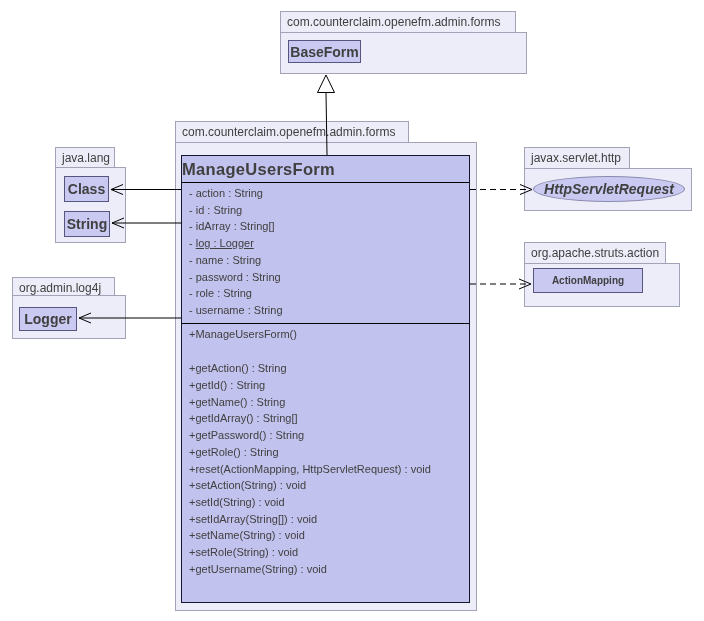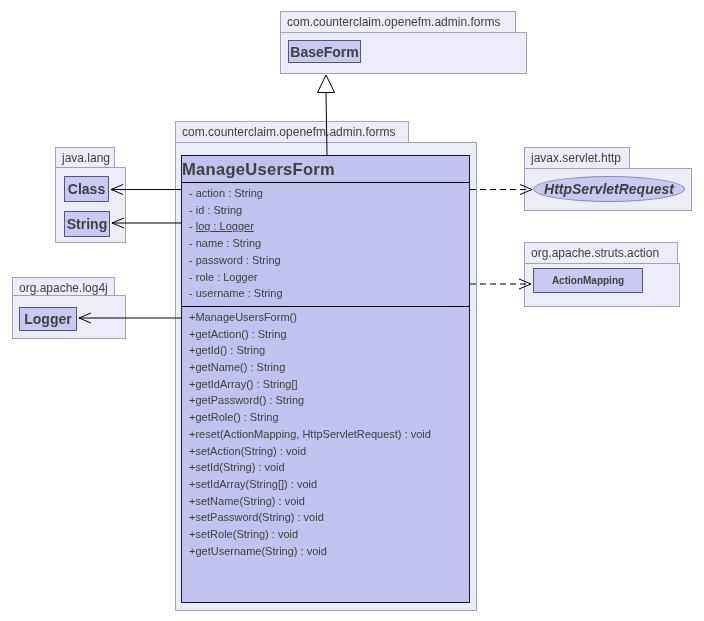--- a/index.html
+++ b/index.html
@@ -59,21 +59,21 @@
     border-bottom:1px solid #000;
   }
   .mc-attrs{
     padding:2px 0 4px 0;
     border-bottom:1px solid #000;
   }
   .row{
     font-size:11px;line-height:16.7px;padding-left:7px;white-space:nowrap;
   }
   .mc-methods{padding-top:2px;}
-  .row.ctor{margin-bottom:0;}
+  .row.ctor{margin-bottom:18px;}
   .u{text-decoration:underline;}
   
   svg.connectors{
     position:absolute;left:0;top:0;width:704px;height:621px;
     pointer-events:none;z-index:10;
   }
 </style>
 </head>
 <body>
 
@@ -81,60 +81,60 @@
 
   <div class="pkg-tab" style="left:280px;top:11px;width:236px;height:21px">com.counterclaim.openefm.admin.forms</div>
   <div class="pkg-body" style="left:280px;top:32px;width:247px;height:42px"></div>
   <div class="clsbox" style="left:288px;top:40px;width:73px;height:23px">BaseForm</div>
 
   <div class="pkg-tab" style="left:55px;top:147px;width:60px;height:20px">java.lang</div>
   <div class="pkg-body" style="left:55px;top:167px;width:71px;height:76px"></div>
   <div class="clsbox" style="left:64px;top:176px;width:45px;height:26px">Class</div>
   <div class="clsbox" style="left:64px;top:211px;width:46px;height:26px">String</div>
 
-  <div class="pkg-tab" style="left:12px;top:277px;width:103px;height:18px">org.apache.log4j</div>
+  <div class="pkg-tab" style="left:12px;top:277px;width:103px;height:18px">org.admin.log4j</div>
   <div class="pkg-body" style="left:12px;top:295px;width:114px;height:44px"></div>
   <div class="clsbox" style="left:19px;top:307px;width:58px;height:24px">Logger</div>
 
   <div class="pkg-tab" style="left:524px;top:147px;width:106px;height:21px">javax.servlet.http</div>
   <div class="pkg-body" style="left:524px;top:168px;width:168px;height:43px"></div>
   <div class="iface" style="left:533px;top:176px;width:152px;height:26px">HttpServletRequest</div>
 
-  <div class="pkg-tab" style="left:524px;top:242px;width:154px;height:21px">org.apache.struts.action</div>
+  <div class="pkg-tab" style="left:524px;top:242px;width:142px;height:21px">org.apache.struts.action</div>
   <div class="pkg-body" style="left:524px;top:263px;width:156px;height:44px"></div>
   <div class="clsbox" style="left:533px;top:268px;width:110px;height:25px;font-size:10px">ActionMapping</div>
 
   <div class="pkg-tab" style="left:175px;top:121px;width:234px;height:21px">com.counterclaim.openefm.admin.forms</div>
   <div class="pkg-body" style="left:175px;top:142px;width:302px;height:469px"></div>
 
   <div class="mainclass" style="left:181px;top:155px;width:289px;height:448px">
     <div class="mc-title">ManageUsersForm</div>
     <div class="mc-attrs">
       <div class="row"><span>- </span><span>action : String</span></div>
       <div class="row"><span>- </span><span>id : String</span></div>
+      <div class="row"><span>- </span><span>idArray : String[]</span></div>
       <div class="row"><span>- </span><span class="u">log : Logger</span></div>
       <div class="row"><span>- </span><span>name : String</span></div>
       <div class="row"><span>- </span><span>password : String</span></div>
-      <div class="row"><span>- </span><span>role : Logger</span></div>
+      <div class="row"><span>- </span><span>role : String</span></div>
       <div class="row"><span>- </span><span>username : String</span></div>
     </div>
     <div class="mc-methods">
       <div class="row ctor">+ManageUsersForm()</div>
       <div class="row">+getAction() : String</div>
       <div class="row">+getId() : String</div>
       <div class="row">+getName() : String</div>
       <div class="row">+getIdArray() : String[]</div>
       <div class="row">+getPassword() : String</div>
       <div class="row">+getRole() : String</div>
       <div class="row">+reset(ActionMapping, HttpServletRequest) : void</div>
       <div class="row">+setAction(String) : void</div>
       <div class="row">+setId(String) : void</div>
       <div class="row">+setIdArray(String[]) : void</div>
       <div class="row">+setName(String) : void</div>
-      <div class="row">+setPassword(String) : void</div>
       <div class="row">+setRole(String) : void</div>
       <div class="row">+getUsername(String) : void</div>
     </div>
   </div>
 
   <svg class="connectors" viewBox="0 0 704 621">
 
     <g stroke="#000" fill="none" stroke-width="1">
       <polygon points="326,75 334.5,92.5 317.5,92.5" fill="#ffffff"></polygon>
       <line x1="326" y1="92.5" x2="327" y2="155"></line>

